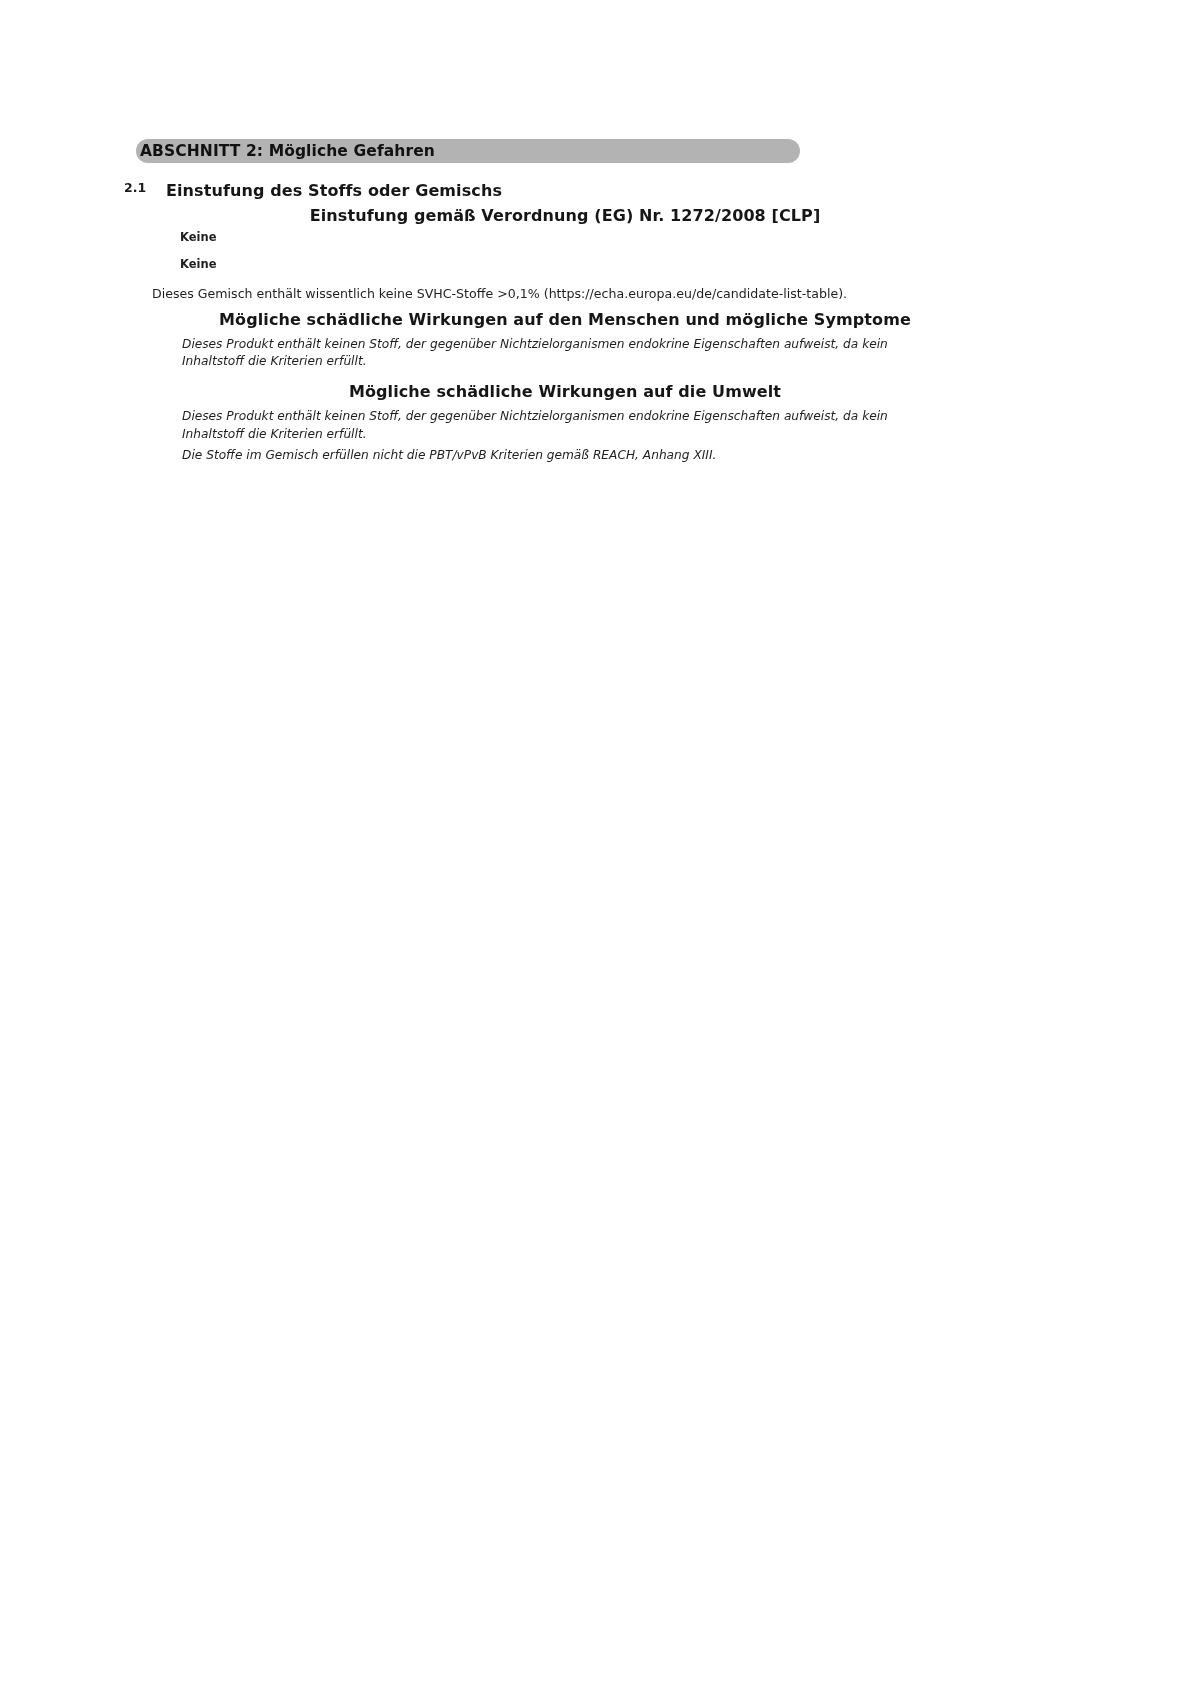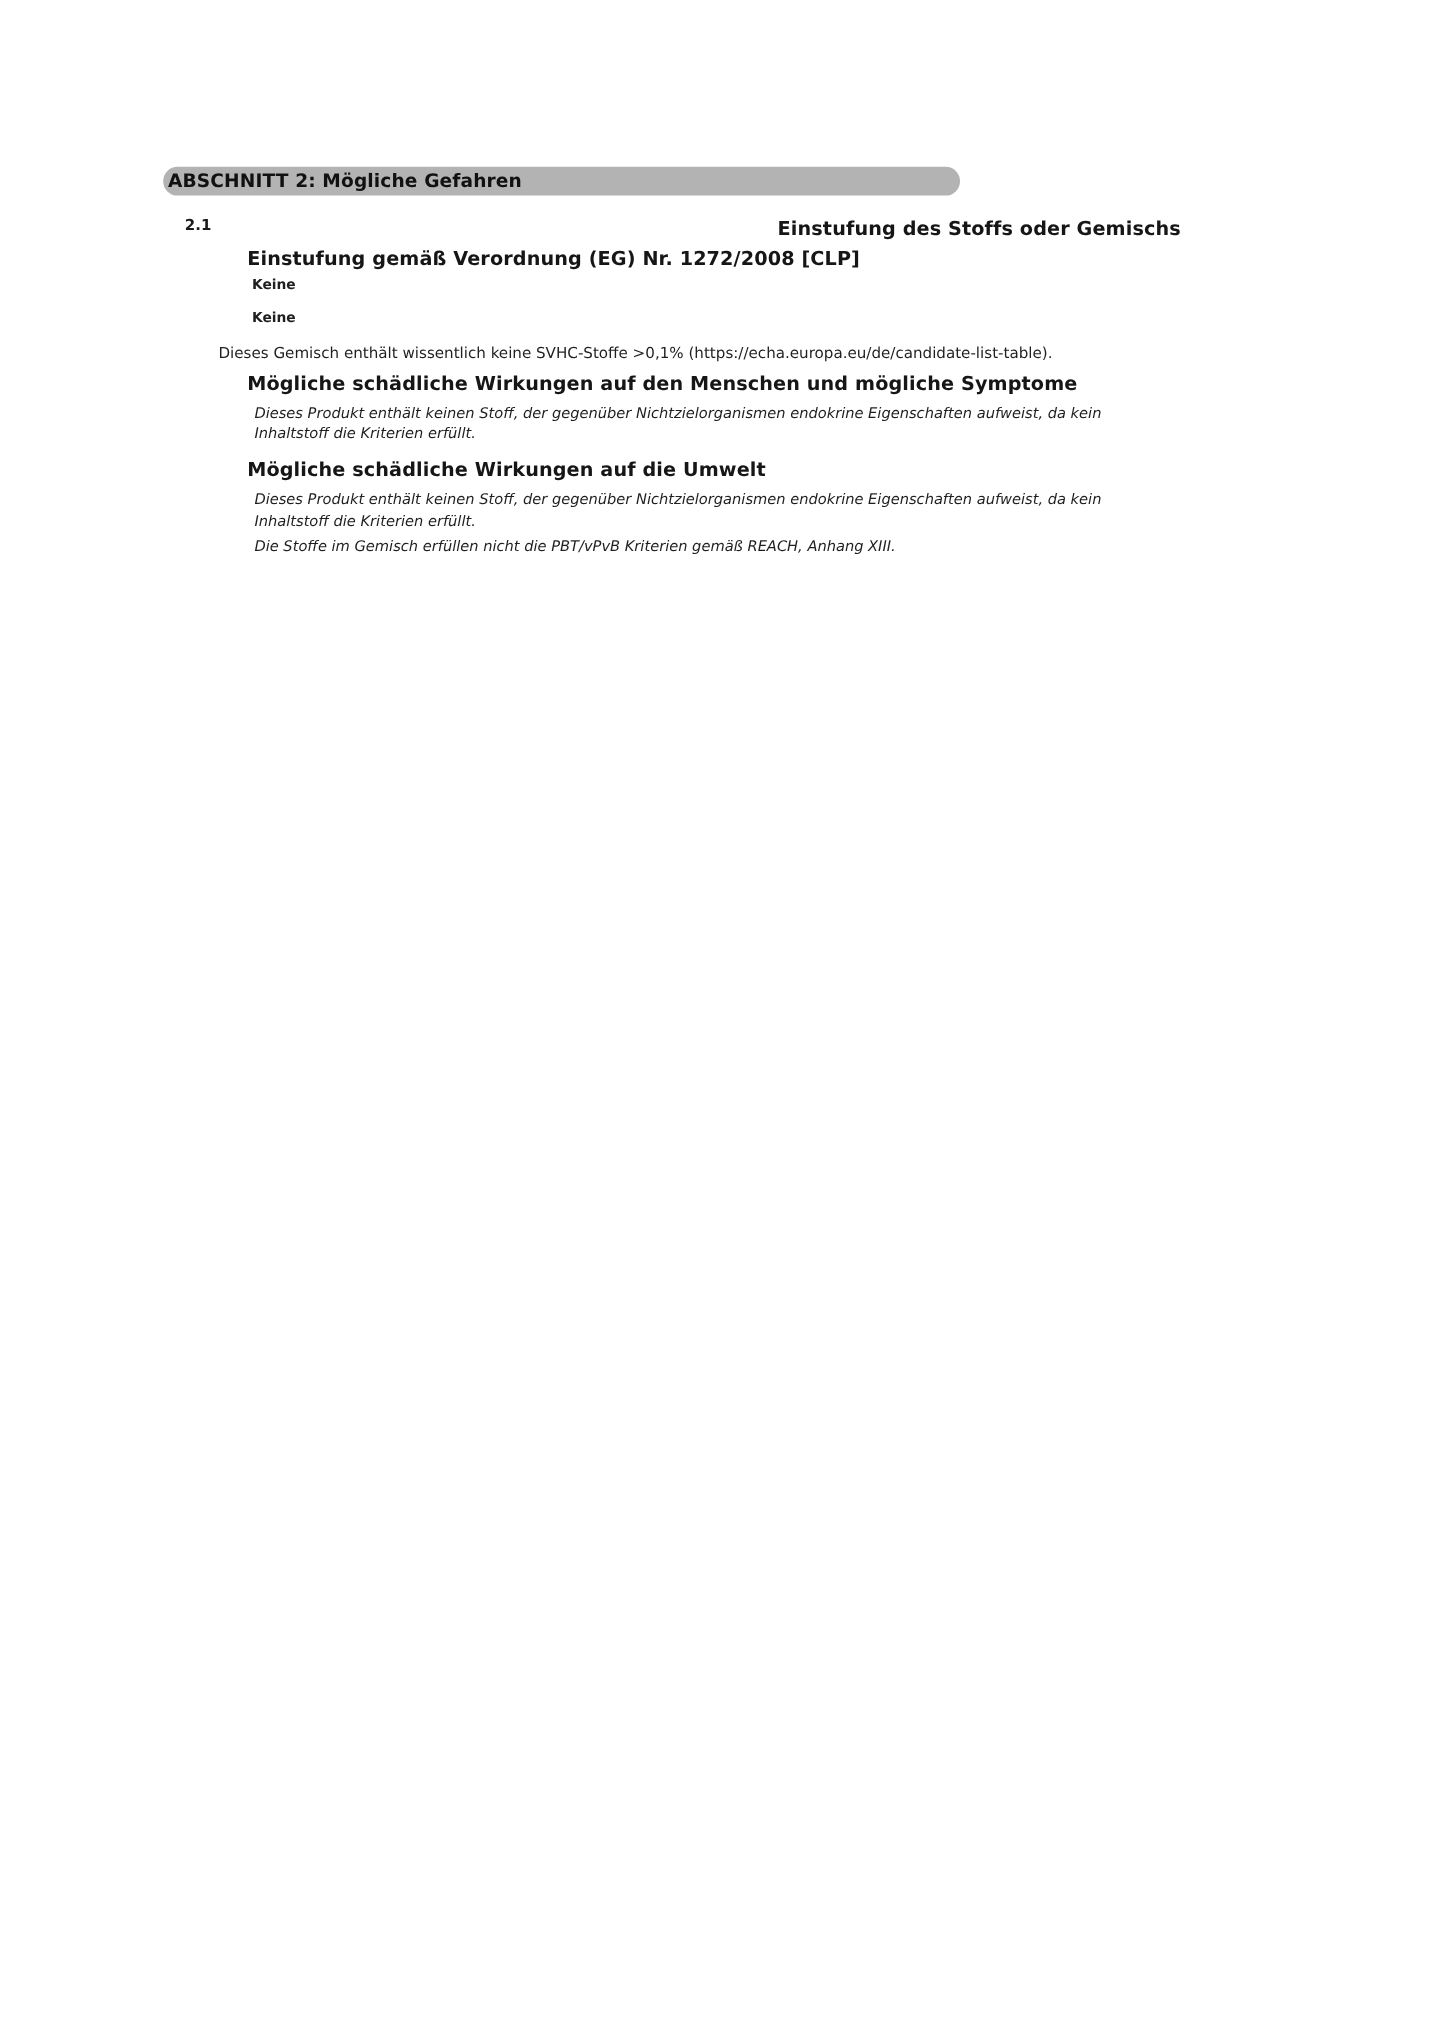--- a/index.html
+++ b/index.html
@@ -41,21 +41,21 @@
     font-weight: bold;
     color: #111111;
     padding-left: 4px;
     letter-spacing: 0.1px;
     white-space: nowrap;
   }
 
   
   .content {
     position: absolute;
-    left: 154px;
+    left: 124px;
     top: 180px;
     width: 830px;
   }
 
   .row {
     position: relative;
     display: block;
   }
 
   .num {
@@ -68,30 +68,30 @@
     text-align: left;
   }
 
   .h1 {
     margin-left: 42px;
     font-size: 16px;
     font-weight: bold;
     color: #161616;
     line-height: 1.42;
     letter-spacing: 0.1px;
-    text-align: right;
   }
 
   .h2 {
     margin-left: 52px;
     font-size: 16px;
     font-weight: bold;
     color: #161616;
     line-height: 1.42;
     letter-spacing: 0.1px;
+    text-align: center;
   }
 
   .body-sm {
     margin-left: 56px;
     font-size: 11.5px;
     color: #1f1f1f;
     line-height: 1.45;
     font-weight: bold;
   }
 

